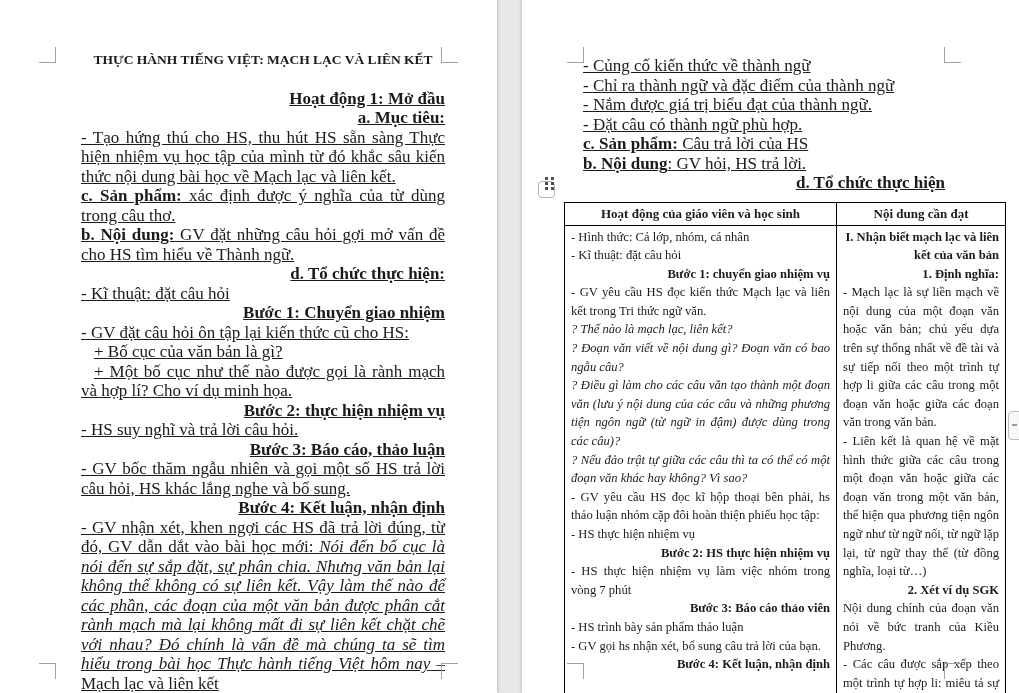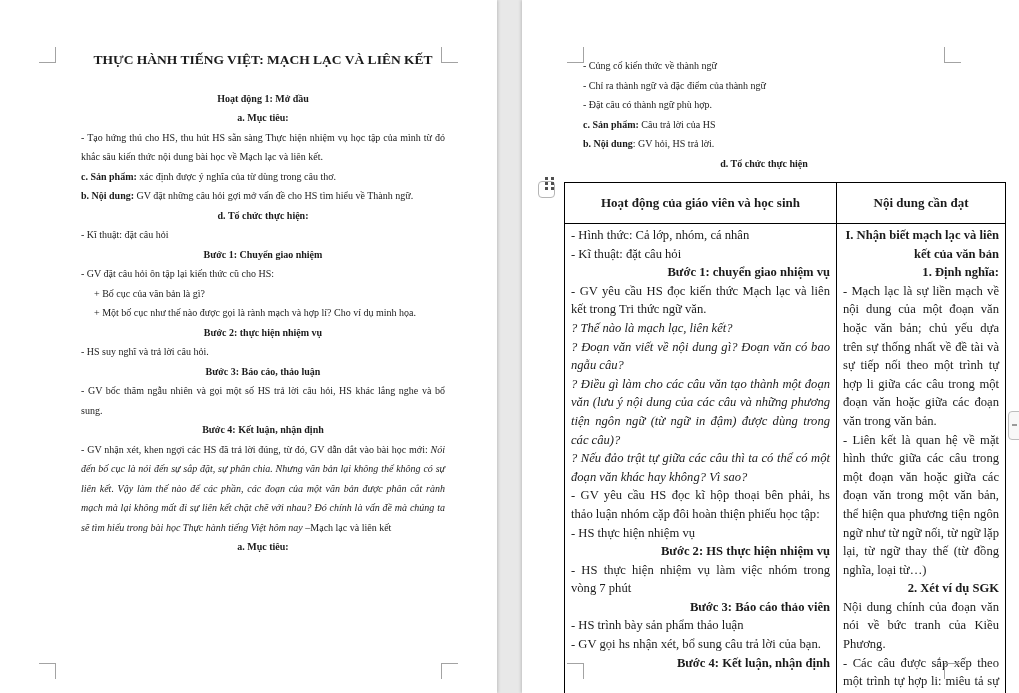--- a/index.html
+++ b/index.html
@@ -15,32 +15,32 @@
 
   
   .crop{position:absolute;width:16px;height:15px;pointer-events:none;}
   .crop.tl{border-right:1px solid #a3a3a3;border-bottom:1px solid #a3a3a3;}
   .crop.tr{border-left:1px solid #a3a3a3;border-bottom:1px solid #a3a3a3;}
   .crop.bl{border-right:1px solid #a3a3a3;border-top:1px solid #a3a3a3;}
   .crop.br{border-left:1px solid #a3a3a3;border-top:1px solid #a3a3a3;}
 
   .page1-content{padding:50px 52px 0 55px;margin-left:26px;}
   .doc-title{margin:0 0 19px 0;font-size:13.5px;font-weight:700;text-align:center;line-height:19.5px;}
-  .flow .para,.intro .para{font-size:10px;line-height:19.5px;margin:0;text-align:justify;}
-  .para.bold{font-weight:700;text-align:center;}
+  .flow .para,.intro .para{font-size:17px;line-height:19.5px;margin:0;text-align:justify;text-decoration:underline;}
+  .para.bold{font-weight:700;text-align:right;}
   .para.indent{text-indent:13px;}
   .para.italic{font-style:italic;}
   .bold{font-weight:700;}
   .italic{font-style:italic;}
 
   .intro{padding:56px 74px 0 61px;}
 
   table.lesson{border-collapse:collapse;width:441px;margin:9px 0 0 42px;table-layout:fixed;}
   table.lesson th,table.lesson td{border:1px solid #000;}
-  table.lesson th{font-size:13px;font-weight:700;text-align:center;padding:11px 4px;line-height:18px;height:18px;}
+  table.lesson th{font-size:13px;font-weight:700;text-align:center;padding:2px 4px;line-height:18px;height:18px;}
   table.lesson td{vertical-align:top;padding:2px 6px 4px 6px;}
   table.lesson .para{font-size:12.6px;line-height:18.6px;margin:0;text-align:justify;}
   table.lesson .para.bold{text-align:right;}
   col.c1{width:272px;} col.c2{width:169px;}
 
   
   .drag-handle{position:absolute;left:538px;top:175px;width:26px;height:26px;cursor:move;}
   .handle-box{position:absolute;left:0;top:6px;width:15px;height:15px;border:1px solid #b5b5b5;border-radius:4px;}
   .handle-dots{position:absolute;left:7px;top:2px;display:grid;grid-template-columns:repeat(2,3px);grid-auto-rows:3px;gap:2px 3px;}
   .handle-dots i{width:3px;height:3px;background:#4f4f4f;display:block;}
@@ -86,20 +86,21 @@
 
   <div class="page page-right">
     <div class="crop tl" style="left:45px;top:47px"></div>
     <div class="crop tr" style="left:422px;top:47px"></div>
     <div class="crop bl" style="left:45px;top:663px"></div>
     <div class="crop br" style="left:422px;top:663px"></div>
 
     <div class="intro">
         <p class="para"><span>- Củng cố kiến thức về thành ngữ</span></p>
         <p class="para"><span>- Chỉ ra thành ngữ và đặc điểm của thành ngữ</span></p>
+        <p class="para"><span>- Nắm được giá trị biểu đạt của thành ngữ.</span></p>
         <p class="para"><span>- Đặt câu có thành ngữ phù hợp.</span></p>
         <p class="para"><span class="bold">c. Sản phẩm:</span><span> Câu trả lời của HS</span></p>
         <p class="para"><span class="bold">b. Nội dung</span><span>: GV hỏi, HS trả lời.</span></p>
         <p class="para bold"><span>d. Tổ chức thực hiện</span></p>
       </div>
 
     <table class="lesson">
       <colgroup>
           <col class="c1">
           <col class="c2">

